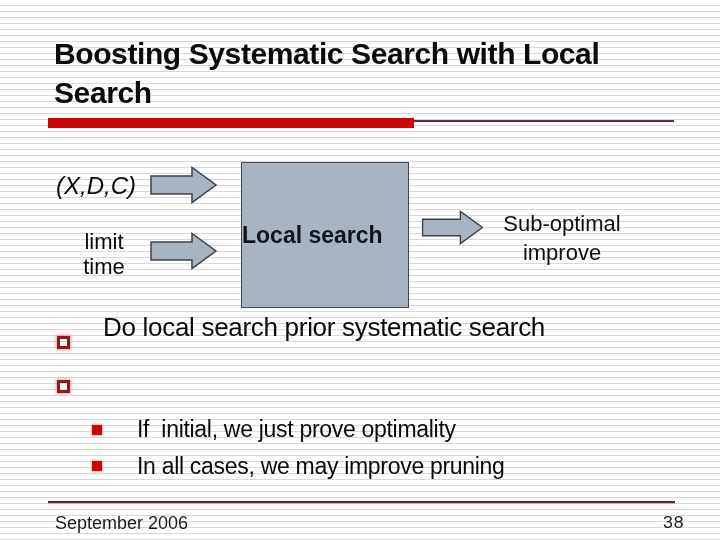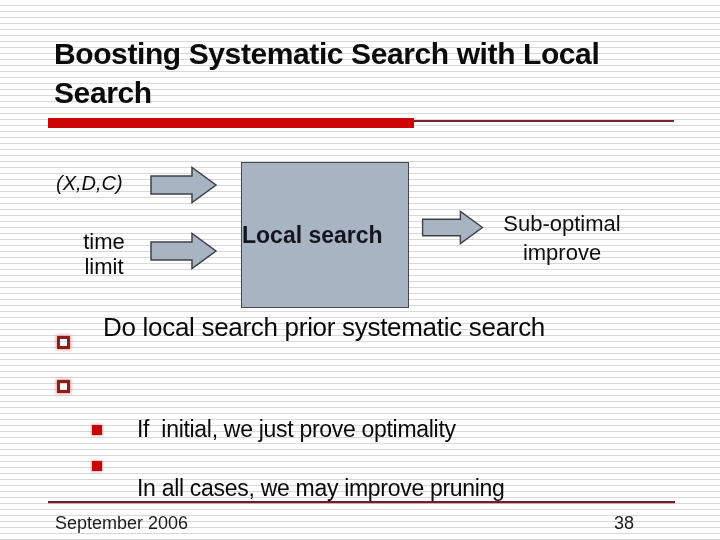--- a/index.html
+++ b/index.html
@@ -23,21 +23,21 @@
   .red-bar{
     position:absolute;left:48px;top:118px;width:366px;height:10px;
     background:#cc0606;
   }
   .thin-rule{
     position:absolute;left:414px;top:120px;width:260px;height:2px;
     background:#7c2230;
   }
   .xdc{
     position:absolute;left:56px;top:172px;
-    font-size:20px;font-style:italic;color:#0b0b0b;white-space:nowrap;
+    font-size:24px;font-style:italic;color:#0b0b0b;white-space:nowrap;
   }
   .time-limit{
     position:absolute;left:64px;top:229px;width:80px;
     text-align:center;font-size:22px;line-height:25px;color:#0b0b0b;
   }
   .block-arrow{position:absolute;}
   .arrow-1{left:150px;top:166px;}
   .arrow-2{left:150px;top:232px;}
   .arrow-3{left:419px;top:210px;}
   .process-box{
@@ -67,51 +67,51 @@
     position:absolute;left:92px;width:10px;height:10px;
     background:#c90606;box-shadow:0 0 2px 1px rgba(228,130,130,0.6);
   }
   .sub-sq-1{top:425px;}
   .sub-sq-2{top:461px;}
   .sub-text{
     position:absolute;left:137px;white-space:pre-wrap;
     font-size:23px;color:#0a0a0a;letter-spacing:-0.3px;white-space:pre;
   }
   .sub-t-1{top:416px;}
-  .sub-t-2{top:475px;}
+  .sub-t-2{top:453px;}
   .footer-rule{
     position:absolute;left:48px;top:501px;width:627px;height:3px;
     background:linear-gradient(to bottom,#6b2030 55%,#dca4a4 55%);
   }
   .footer-text{
     position:absolute;top:513px;font-size:18px;color:#1c1c1c;
   }
   .footer-date{left:55px;}
   .footer-conf{left:310px;width:100px;text-align:center;margin-top:24px;}
-  .footer-page{left:588px;width:72px;text-align:center;}
+  .footer-page{left:612px;width:72px;text-align:right;font-family:Liberation Mono, monospace;}
 </style>
 </head>
 <body>
 
 <div class="slide">
 
   <div class="title">Boosting Systematic Search with Local Search</div>
 
   <div class="red-bar"></div>
   <div class="thin-rule"></div>
 
   <div class="xdc">(X,D,C)</div>
 
   <svg class="block-arrow arrow-1" width="68" height="38" viewBox="0 0 68 38">
     <polygon points="1,10 42,10 42,1.5 66,19 42,36.5 42,28 1,28" fill="#a9b4c2" stroke="#3d4147" stroke-width="1.5"></polygon>
   </svg>
 
   <div class="time-limit">
+    <div>limit</div>
     <div>time</div>
-    <div>limit</div>
   </div>
 
   <svg class="block-arrow arrow-2" width="68" height="38" viewBox="0 0 68 38">
     <polygon points="1,10 42,10 42,1.5 66,19 42,36.5 42,28 1,28" fill="#a9b4c2" stroke="#3d4147" stroke-width="1.5"></polygon>
   </svg>
 
   <div class="process-box">
     <span>Local search</span>
   </div>
 

